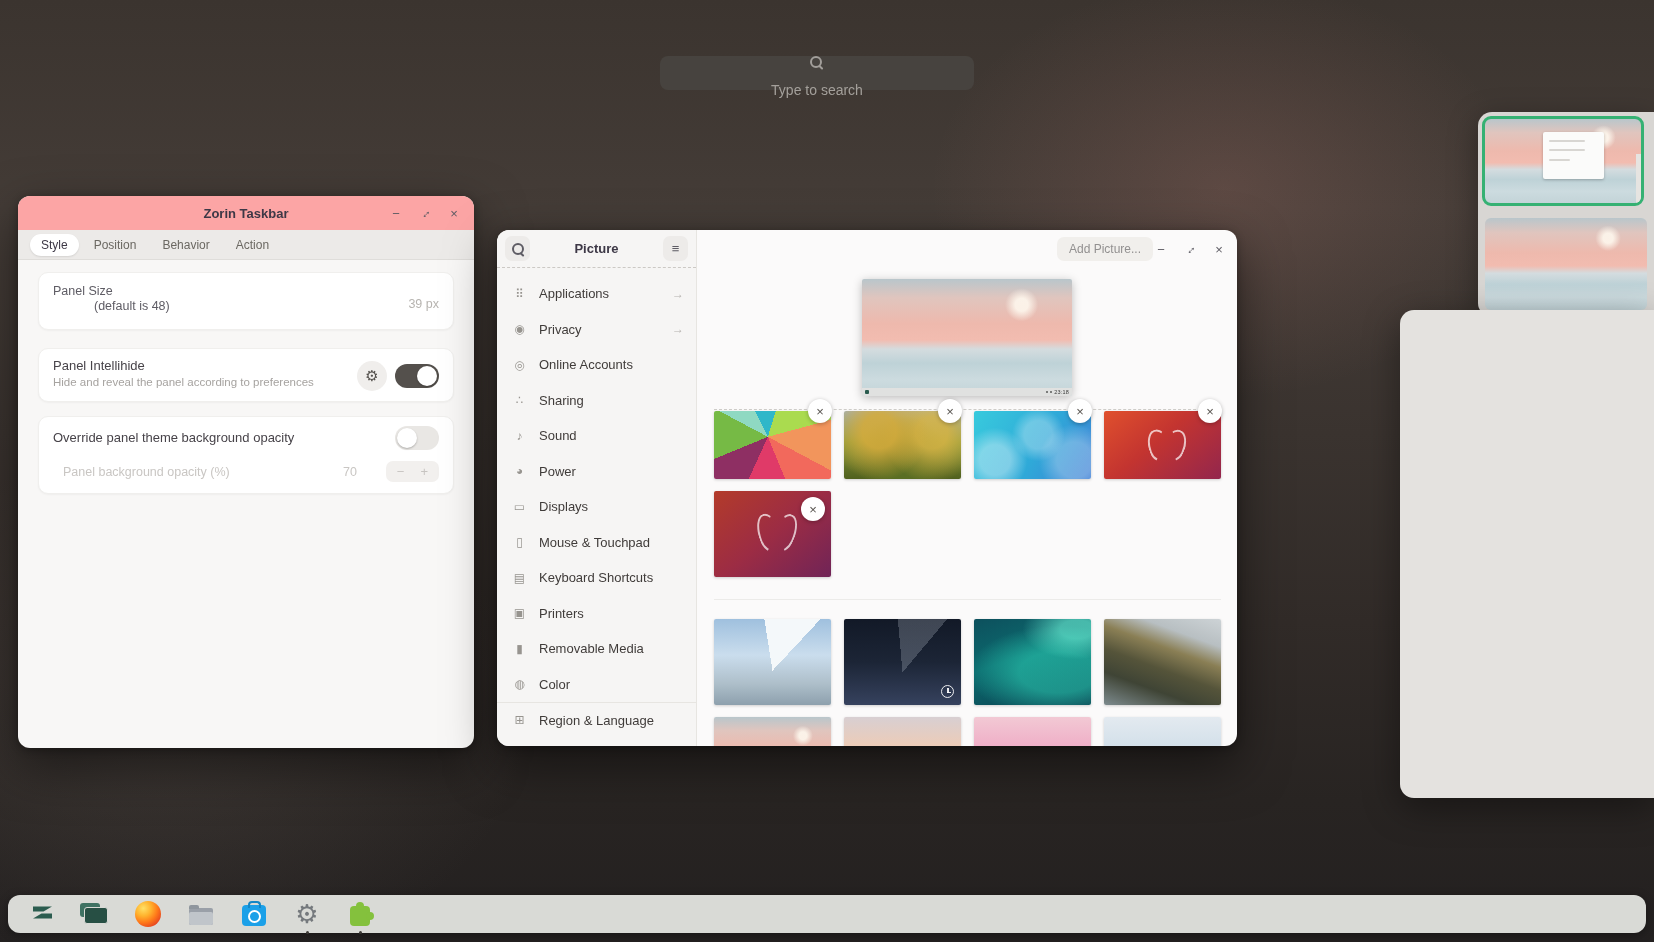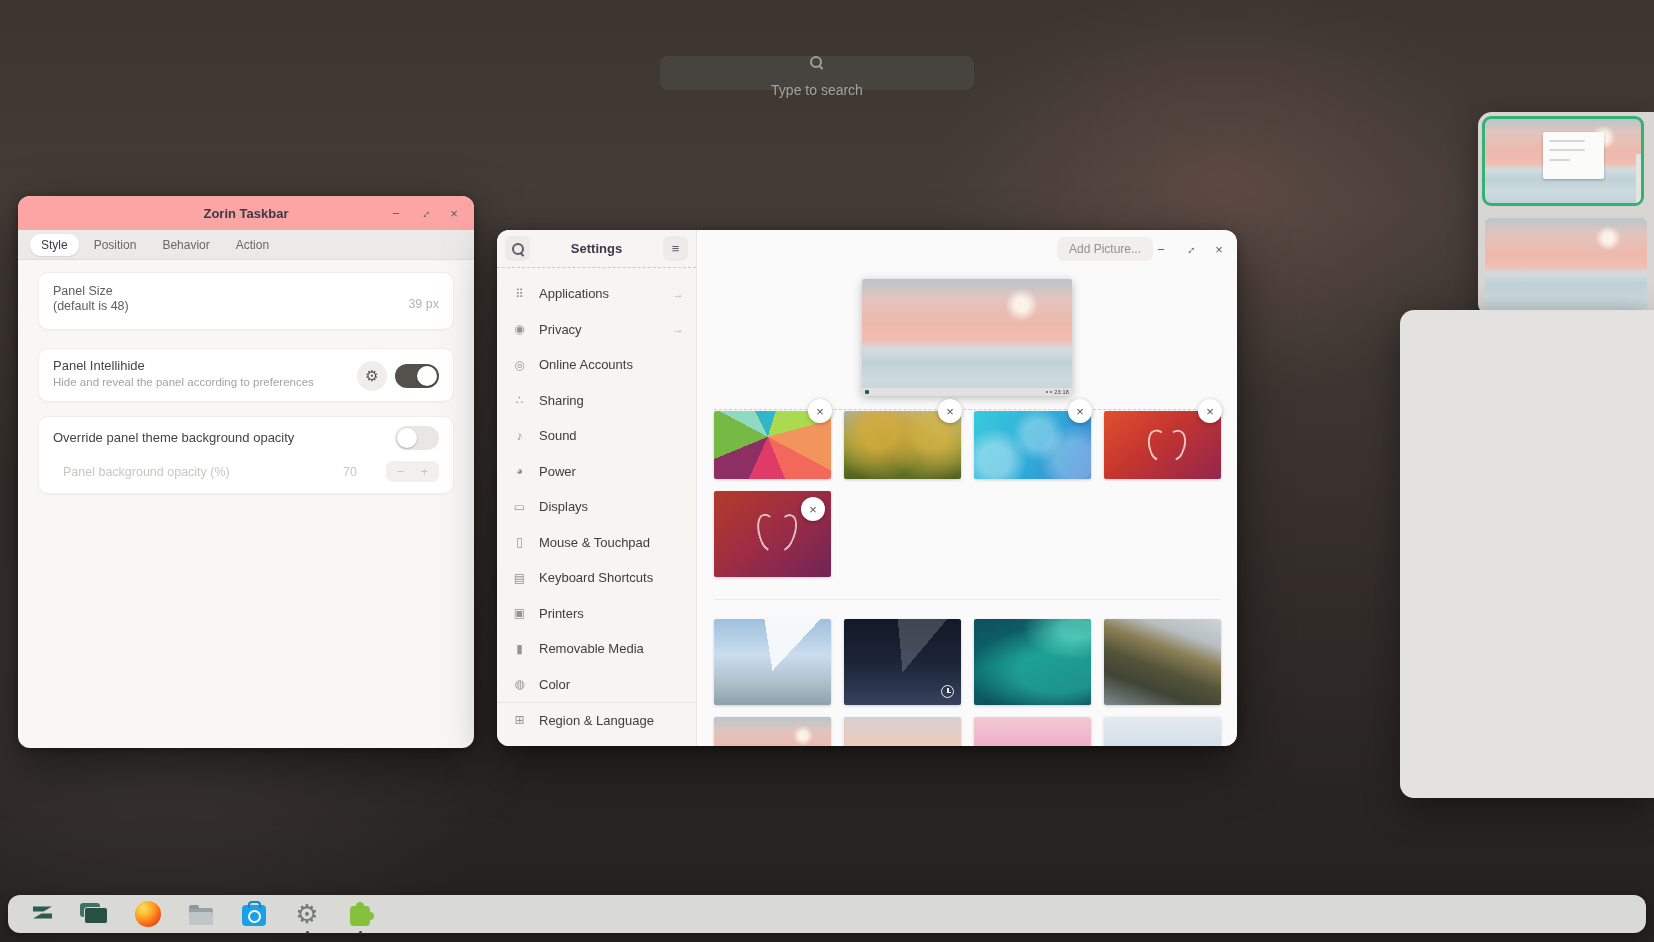--- a/index.html
+++ b/index.html
@@ -214,21 +214,21 @@
     </div>
     <div id="ztb-tabs" data-interactable="false">
         <span class="tab active" data-interactable="true">Style</span>
         <span class="tab" data-interactable="true">Position</span>
         <span class="tab" data-interactable="true">Behavior</span>
         <span class="tab" data-interactable="true">Action</span>
       </div>
 
     <div class="card" id="card-size" data-interactable="false">
       <span class="row-label" style="top:11px;" data-interactable="false">Panel Size</span>
-      <span class="row-sub" style="top:26px;" data-interactable="false">(default is 48)</span>
+      <span class="row-sub" style="top:26px;margin-left:41px;" data-interactable="false">(default is 48)</span>
       <span class="px-value" data-interactable="false">39 px</span>
     </div>
 
     <div class="card" id="card-hide" data-interactable="false">
       <span class="title13" style="top:9px;" data-interactable="false">Panel Intellihide</span>
       <span class="desc11" style="top:27px;" data-interactable="false">Hide and reveal the panel according to preferences</span>
       <span class="gear-btn" style="right:66px;top:12px;" data-interactable="true">
         <span data-interactable="false">⚙</span>
       </span>
       <span class="toggle on" style="right:14px;top:15px;" data-interactable="true">
@@ -249,21 +249,21 @@
       </span>
     </div>
   </div>
 
   <div id="set" class="win" data-interactable="true">
     <div id="sb" data-interactable="false">
       <div id="sb-header" data-interactable="false">
         <span class="sqbtn" data-interactable="true">
             <span class="mag" style="width:12px;height:12px;" data-interactable="false"></span>
           </span>
-        <span id="sb-title" data-interactable="false">Settings</span>
+        <span id="sb-title" data-interactable="false">Picture</span>
         <span class="sqbtn" data-interactable="true">
             <span data-interactable="false">≡</span>
           </span>
       </div>
       <div id="sb-items" data-interactable="false">
           <div class="sb-item" data-interactable="true">
             <span class="sb-icon" data-interactable="false">⠿</span>
             <span class="sb-label" data-interactable="false">Applications</span>
             <span class="sb-arrow" data-interactable="false">→</span>
           </div>

